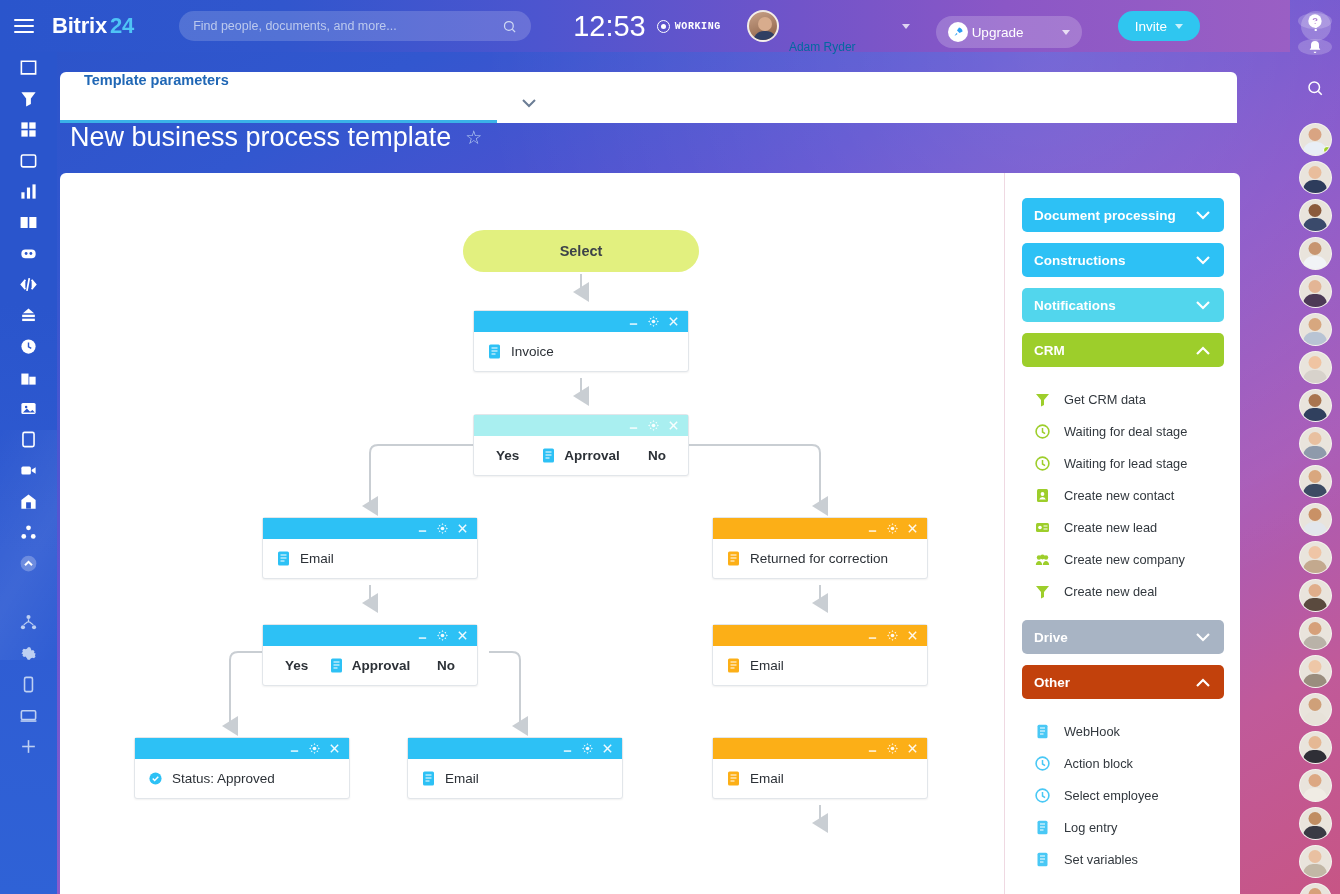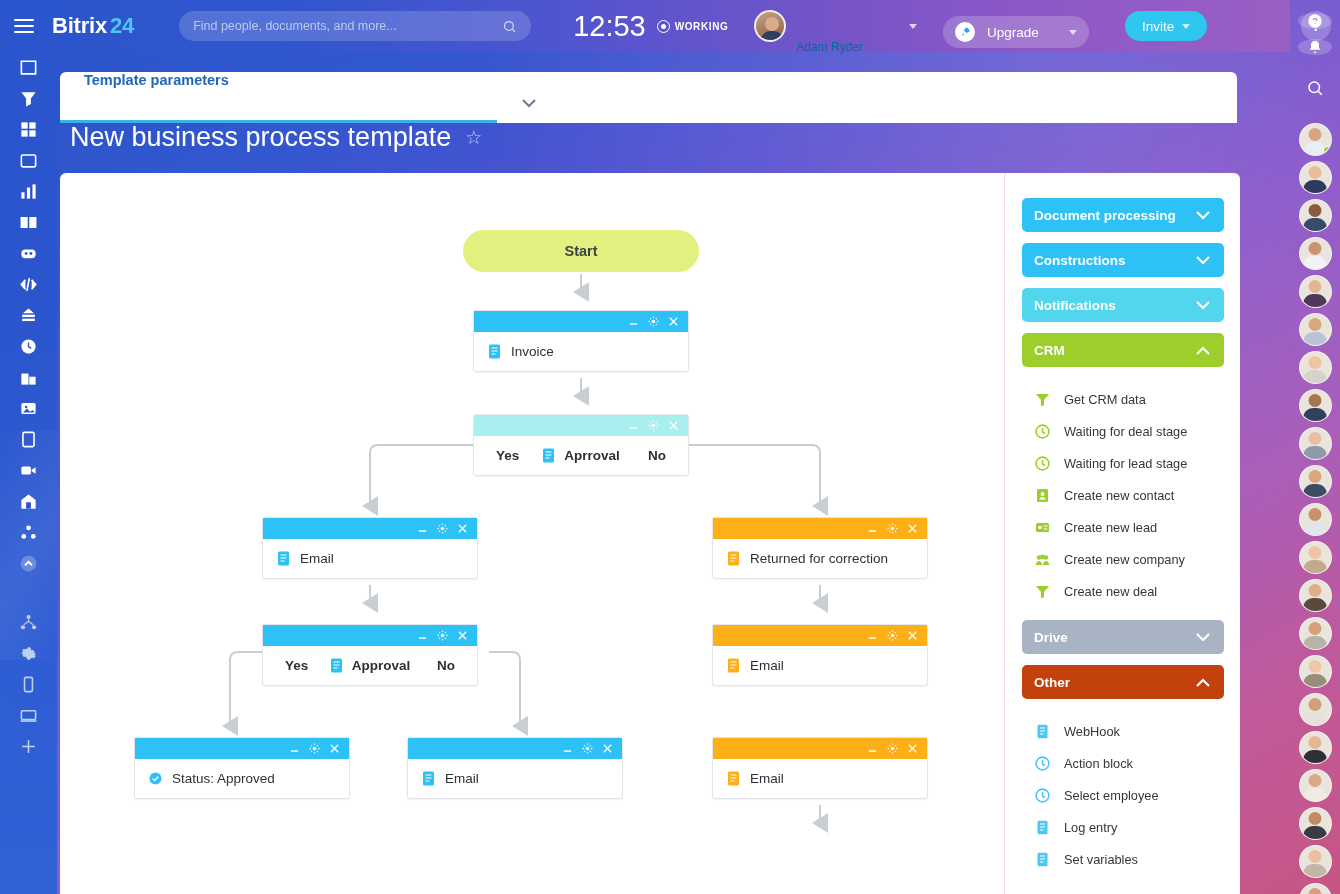--- a/index.html
+++ b/index.html
@@ -79,21 +79,21 @@
   .search-wrap input::placeholder { color: #bcc9ee; }
   .search-ic { width: 15px; height: 15px; color:#cfd9f4; }
   .search-ic svg { width:15px; height:15px; fill:none; stroke:currentColor; stroke-width:2; }
   .clock {
     position: relative; z-index: 2;
     margin-left: 42px; font-size: 29px; color: #fff; font-weight: 300; letter-spacing: 0px;
   }
   .working {
     position: relative; z-index: 2;
     margin-left: 11px; display: flex; align-items: center; gap: 5px;
-    color: #fff; font-size: 10px; font-weight: bold; letter-spacing: 0.6px;
+    color: #fff; font-size: 10px; font-weight: bold; letter-spacing: 0.6px; font-family: Liberation Mono, monospace;
   }
   .rec-dot {
     width: 13px; height: 13px; border-radius: 50%;
     border: 1.4px solid #fff; display:flex; align-items:center; justify-content:center;
   }
   .rec-dot i { width:5px; height:5px; border-radius:50%; background:#fff; display:block; }
   .user-chip {
     position: relative; z-index: 2;
     margin-left: 26px; display: flex; align-items: center; gap: 10px; cursor: pointer;
   }
@@ -104,21 +104,21 @@
     position: relative; overflow: hidden;
   }
   .avatar-hdr::before{content:"";position:absolute;left:9px;top:5px;width:14px;height:14px;border-radius:50%;background:#d8ac8d;}
   .avatar-hdr::after{content:"";position:absolute;left:4px;top:19px;width:24px;height:16px;border-radius:11px 11px 0 0;background:#2f3f63;}
   .user-name { color: #0369a1; font-size: 12px; margin-top: 42px; }
   .caret { width:0;height:0;border-left:4px solid transparent;border-right:4px solid transparent;border-top:5px solid rgba(255,255,255,0.75); }
   .upgrade {
     position: relative; z-index: 2;
     margin-left: 26px; height: 32px; min-width: 146px; border-radius: 16px;
     background: rgba(255,255,255,0.20);
-    display: flex; align-items: center; gap: 12px; padding: 0 12px; cursor: pointer; margin-top: 12px;
+    display: flex; align-items: center; gap: 4px; padding: 0 12px; cursor: pointer; margin-top: 12px;
   }
   .rocket {
     width: 20px; height: 20px; border-radius: 50%; background:#fff;
     display:flex; align-items:center; justify-content:center; color:#2b9ef3;
   }
   .rocket svg{width:12px;height:12px;fill:currentColor;}
   .upgrade-label { color: #fff; font-size: 13.5px; flex:1; }
   .invite {
     position: relative; z-index: 2;
     margin-left: 36px; height: 30px; border-radius: 15px;
@@ -592,21 +592,21 @@
 
       <path d="M213,479 L178,479 Q170,479 170,487 L170,553" marker-end="url(#ah)"></path>
 
       <path d="M429,479 L452,479 Q460,479 460,487 L460,553" marker-end="url(#ah)"></path>
 
       <path d="M760,632 L760,650" marker-end="url(#ah)"></path>
     </g>
   </svg>
 
   <div class="start-node" style="left:403px; top:57px">
-    <span>Start</span>
+    <span>Select</span>
   </div>
 
   <div class="node blue" style="left:413px; top:137px">
     <div class="node-head">
       <span class="hbtn">
           <svg viewBox="0 0 12 12">
             <rect x="2" y="8" width="8" height="1.6"></rect>
           </svg>
         </span>
       <span class="hbtn">

